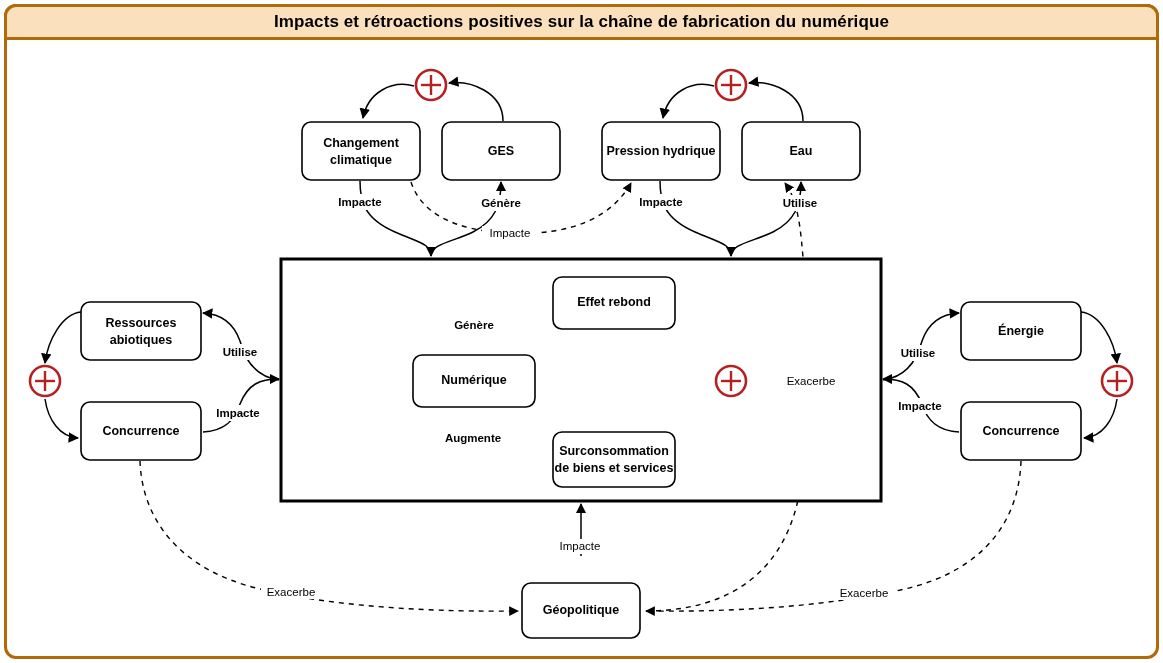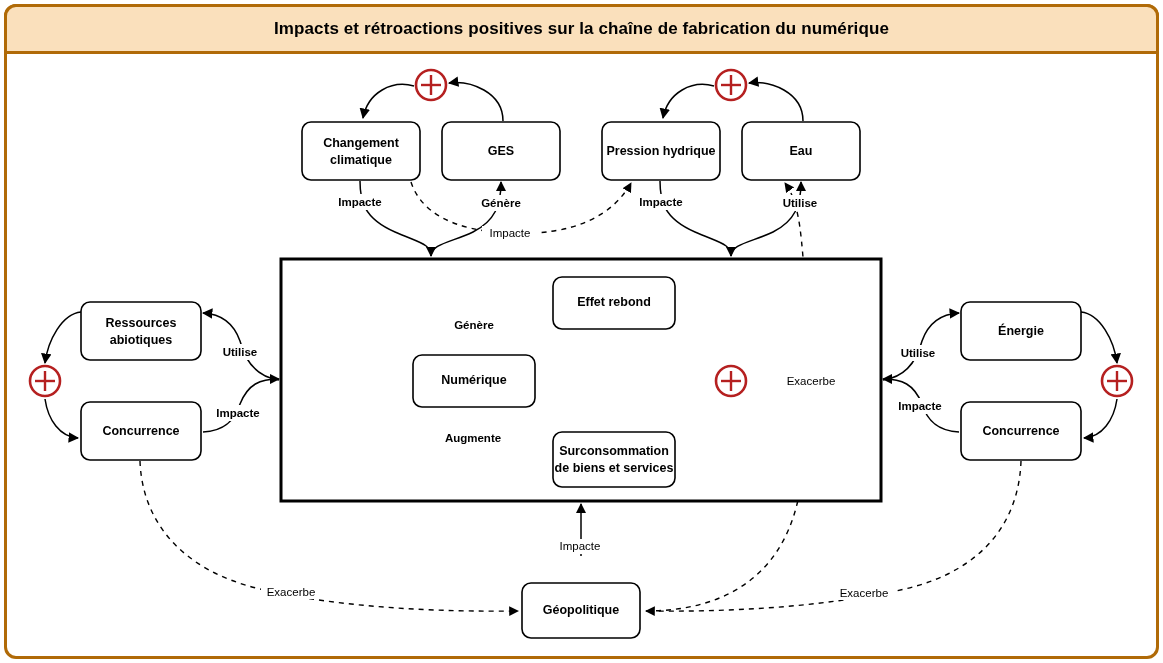--- a/index.html
+++ b/index.html
@@ -24,21 +24,21 @@
     box-sizing: border-box;
     border: 3px solid #b06a07;
     border-radius: 12px;
     background: #ffffff;
   }
   .titlebar {
     position: absolute;
     left: 4px;
     top: 4px;
     width: 1155px;
-    height: 50px;
+    height: 36px;
     box-sizing: border-box;
     background: #fae0bc;
     border: 3px solid #b06a07;
     border-radius: 12px 12px 0 0;
     display: flex;
     align-items: center;
     justify-content: center;
   }
   .title-text {
     font-size: 17px;

